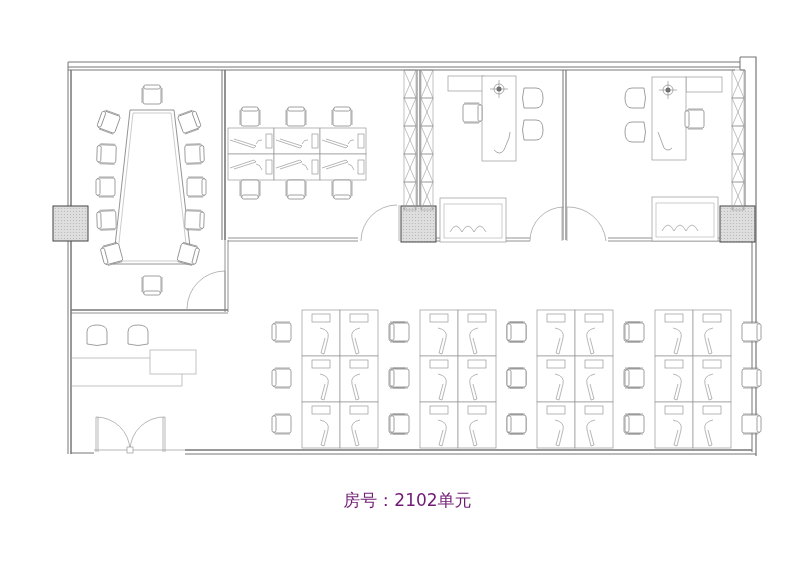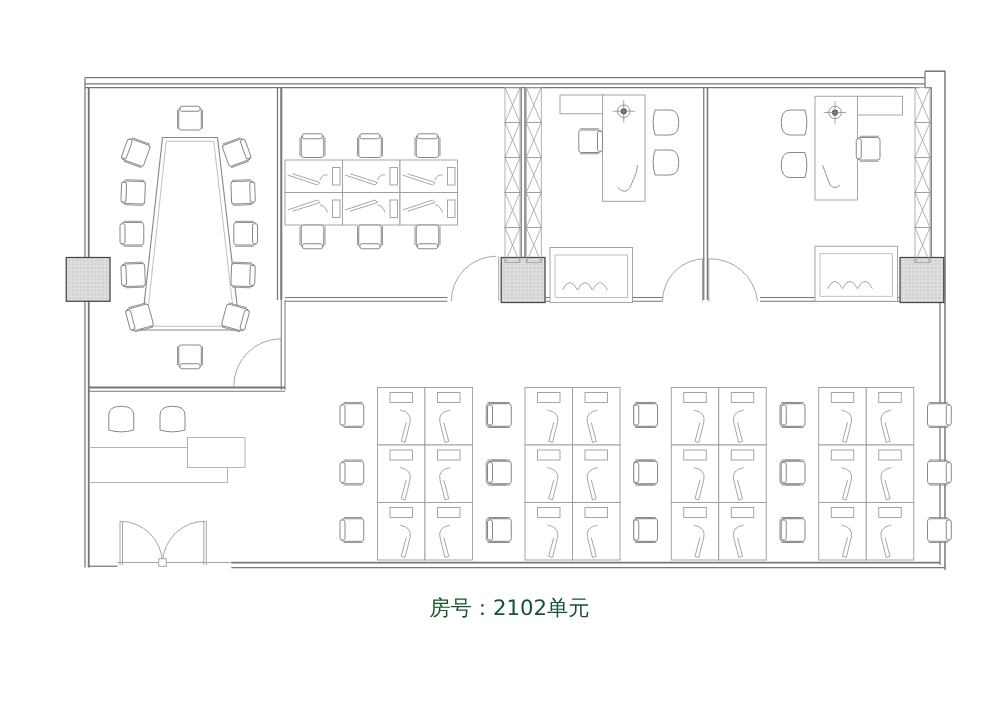--- a/index.html
+++ b/index.html
@@ -1,18 +1,18 @@
 <!DOCTYPE html>
 <html><head>
 <meta charset="utf-8">
 <style>
   html, body { margin:0; padding:0; background:#ffffff; }
   body { width:799px; height:565px; position:relative; overflow:hidden; font-family:"DejaVu Sans", sans-serif; }
   #plan { position:absolute; left:0; top:0; }
-  .caption { position:absolute; left:0; width:799px; top:475px; text-align:center; font-size:17px; color:#14532d; }
+  .caption { position:absolute; left:0; width:799px; top:489px; text-align:center; font-size:17px; color:#701a75; }
   .caption span { margin-left:16px; }
 </style>
 </head>
 <body>
 
 <svg id="plan" width="799" height="480" viewBox="0 0 799 480" xmlns="http://www.w3.org/2000/svg">
   <defs>
     <pattern id="hatch" width="3" height="3" patternUnits="userSpaceOnUse">
       <rect width="3" height="3" fill="#dedede"></rect>
       <circle cx="1.5" cy="1.5" r="0.6" fill="#b5b5b5"></circle>

